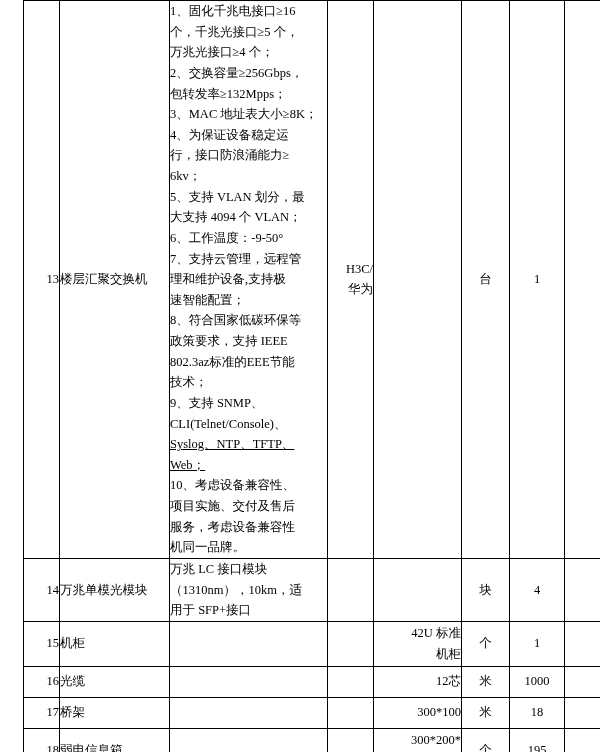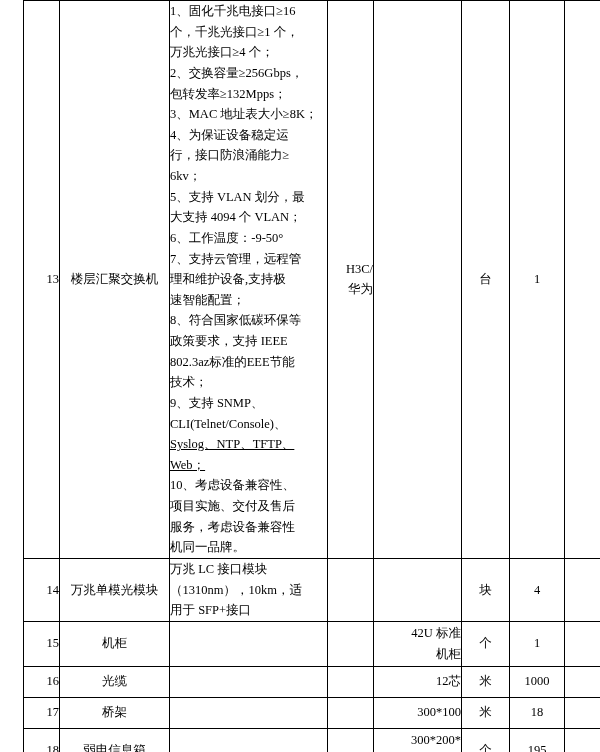--- a/index.html
+++ b/index.html
@@ -42,21 +42,20 @@
   col.c-param  { width: 88px; }
   col.c-unit   { width: 48px; }
   col.c-qty    { width: 55px; }
   col.c-last   { width: 42px; }
 
   .idx {
     text-align: right;
     vertical-align: middle;
   }
   .name {
-    text-align: center;
     vertical-align: middle;
     padding: 3px 4px;
     margin-top: 44px;
   }
   .spec {
     text-align: left;
     vertical-align: top;
     padding: 6px 6px 6px 6px;
     line-height: 1.72;
   }
@@ -109,21 +108,21 @@
         <col class="c-qty">
         <col class="c-last">
     </colgroup>
     <tbody>
 
       <tr class="row-tall">
         <td class="idx">13</td>
         <td class="name">楼层汇聚交换机</td>
         <td class="spec">
           <span class="spec-line">1、固化千兆电接口≥16</span>
-          <span class="spec-line">个，千兆光接口≥1 个，</span>
+          <span class="spec-line">个，千兆光接口≥5 个，</span>
           <span class="spec-line">万兆光接口≥4 个；</span>
           <span class="spec-line">2、交换容量≥256Gbps，</span>
           <span class="spec-line">包转发率≥132Mpps；</span>
           <span class="spec-line">3、MAC 地址表大小≥8K；</span>
           <span class="spec-line">4、为保证设备稳定运</span>
           <span class="spec-line">行，接口防浪涌能力≥</span>
           <span class="spec-line">6kv；</span>
           <span class="spec-line">5、支持 VLAN 划分，最</span>
           <span class="spec-line">大支持 4094 个 VLAN；</span>
           <span class="spec-line">6、工作温度：-9-50°</span>

